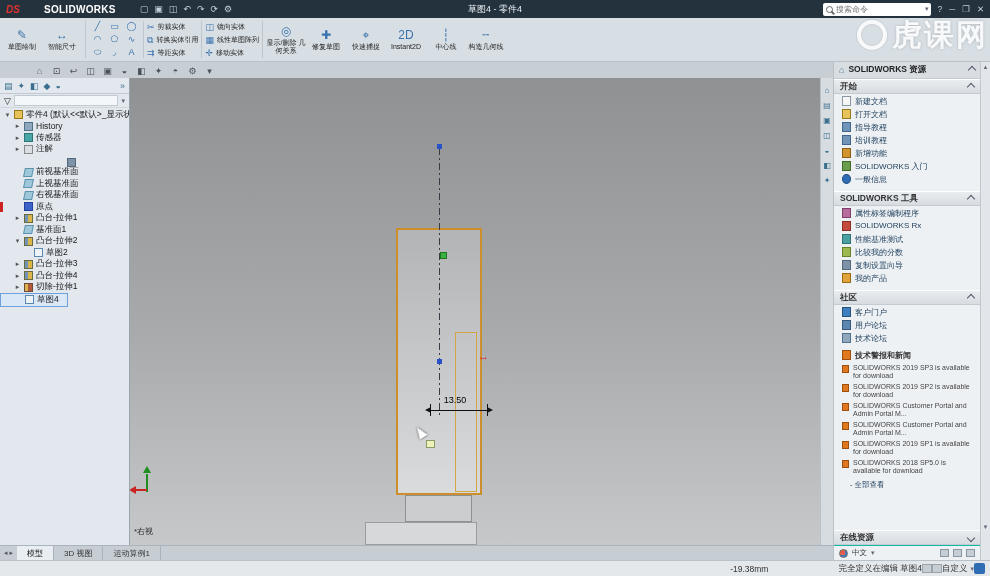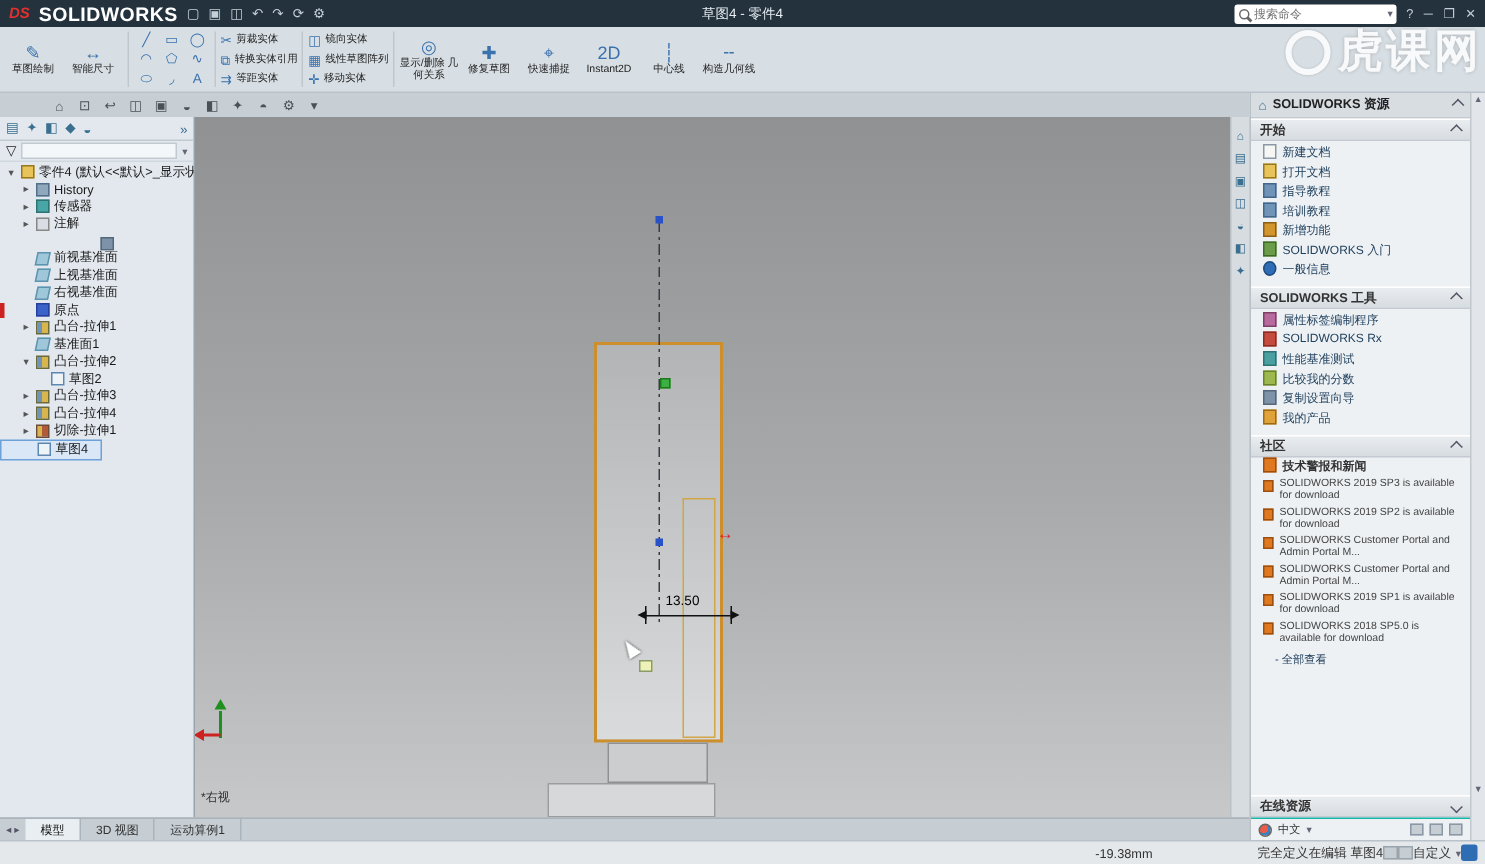--- a/index.html
+++ b/index.html
@@ -1,23 +1,23 @@
 <!DOCTYPE html>
 <html><head>
 <meta charset="utf-8">
 <style>
   html,body{margin:0;padding:0;}
   #root{position:relative;width:990px;height:576px;overflow:hidden;background:#9a9c9d;
         font-family:"Liberation Sans","DejaVu Sans",sans-serif;font-size:9px;color:#222;
         -webkit-user-select:none;user-select:none;}
   
   #titlebar{position:absolute;left:0;top:0;width:990px;height:18px;background:#24323e;
-            display:flex;align-items:center;gap:6px;padding:0 6px;box-sizing:border-box;}
+            display:flex;align-items:center;gap:24px;padding:0 6px;box-sizing:border-box;}
   .logo-mark{color:#e0312e;font-weight:bold;font-style:italic;font-size:10px;}
-  .logo-text{color:#fff;font-weight:bold;font-size:13px;letter-spacing:.3px;}
+  .logo-text{color:#fff;font-weight:bold;font-size:10px;letter-spacing:.3px;}
   .menus{display:flex;gap:10px;color:#dfe7ee;font-size:8.5px;}
   .menus span{cursor:default;}
   .quick-icons{display:flex;gap:6px;color:#c4cfd8;font-size:9px;}
   .doc-title{position:absolute;left:50%;transform:translateX(-50%);color:#e8eef2;font-size:9px;}
   .tb-right{margin-left:auto;display:flex;align-items:center;gap:6px;}
   .searchbox{display:flex;align-items:center;background:#fff;border-radius:2px;height:13px;padding:0 3px;gap:3px;}
   .searchbox input{border:none;outline:none;width:86px;font-size:8px;height:11px;padding:0;background:transparent;}
   .mag{width:5px;height:5px;border:1.5px solid #666;border-radius:50%;position:relative;}
   .mag::after{content:"";position:absolute;width:4px;height:1.5px;background:#666;transform:rotate(45deg);right:-3px;bottom:-2px;}
   .caret{color:#667;font-size:7px;}
@@ -565,20 +565,37 @@
         <div class="tp-item">
           <span class="tp-ic tp-products-icon"></span>
           <span class="lbl">我的产品</span>
         </div>
       </div>
 
     <div class="tp-sec">
       <span>社区</span>
       <span class="chev up"></span>
     </div>
+    <div class="tp-items">
+
+        <div class="tp-item">
+          <span class="tp-ic tp-portal-icon"></span>
+          <span class="lbl">客户门户</span>
+        </div>
+
+        <div class="tp-item">
+          <span class="tp-ic tp-forum-icon"></span>
+          <span class="lbl">用户论坛</span>
+        </div>
+
+        <div class="tp-item">
+          <span class="tp-ic tp-tech-icon"></span>
+          <span class="lbl">技术论坛</span>
+        </div>
+      </div>
 
     <div class="tp-item alert-item">
       <span class="tp-ic"></span>
       <span class="lbl">技术警报和新闻</span>
     </div>
 
     <div class="news">
 
         <div class="news-item">
           <span class="news-ic"></span>

